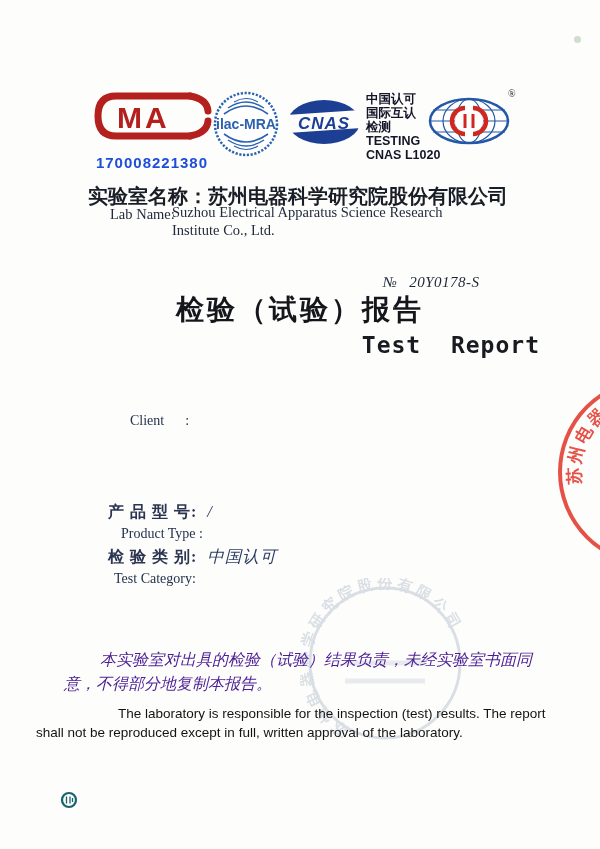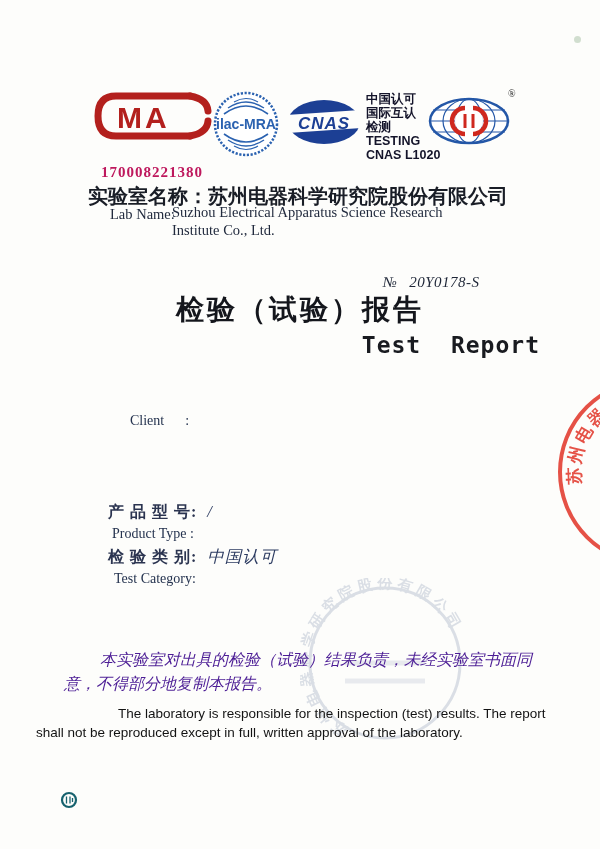--- a/index.html
+++ b/index.html
@@ -2,22 +2,22 @@
 <html><head>
 <meta charset="utf-8">
 <style>
   html,body{margin:0;padding:0;background:#ffffff;}
   #page{position:relative;width:600px;height:849px;background:#fdfdfb;overflow:hidden;
         font-family:"Liberation Serif", serif;color:#1f2633;}
 
   
   .logo{position:absolute;}
   #cma-wrap{left:86px;top:90px;width:132px;text-align:center;}
-  #cma-number{margin-top:18px;font-family:Liberation Serif, serif;font-weight:bold;
-              font-size:15px;letter-spacing:1px;color:#be185d;}
+  #cma-number{margin-top:8px;font-family:Liberation Sans, sans-serif;font-weight:bold;
+              font-size:15px;letter-spacing:1px;color:#1d4ed8;}
   #ilac-wrap{left:212px;top:90px;}
   #cnas-wrap{left:286px;top:98px;}
   #cnas-block{left:366px;top:92px;font-family:"Liberation Sans",sans-serif;
               font-size:12.5px;line-height:14px;font-weight:bold;color:#14142a;}
   #globe-wrap{left:427px;top:97px;}
   #globe-reg{position:absolute;left:508px;top:88px;font-size:10px;color:#222;}
 
   
   .lab-zh{position:absolute;left:88px;top:183px;font-family:"Liberation Sans",sans-serif;
           font-weight:bold;font-size:20px;color:#191d26;white-space:pre;}
@@ -37,21 +37,21 @@
             font-size:23px;letter-spacing:1px;color:#191b20;white-space:pre;}
 
   
   .field{position:absolute;left:108px;}
   .f-zh{font-size:16px;letter-spacing:1px;color:#2b3450;white-space:pre;}
   .f-zh .f-label{font-weight:600;}
   .f-zh .f-value{font-style:italic;color:#2b3a60;margin-left:10px;font-size:16.5px;}
   .f-en{font-size:14px;color:#24324e;margin-top:3px;white-space:pre;}
   #field-0{top:410px;} #field-0 .f-en{margin-left:22px;}
   #field-1{top:456px;} #field-1 .f-en{margin-left:0px;}
-  #field-2{top:502px;} #field-2 .f-en{margin-left:4px;}
+  #field-2{top:502px;} #field-2 .f-en{margin-left:13px;}
   #field-3{top:546px;} #field-3 .f-en{margin-left:6px;}
 
   
   #disclaimer-zh{position:absolute;left:64px;top:648px;width:474px;font-style:italic;
                  font-size:16px;line-height:24px;text-indent:36px;color:#4c1d95;}
   #disclaimer-en{position:absolute;left:36px;top:704px;width:530px;
                  font-family:"Liberation Sans",sans-serif;font-size:13.5px;
                  line-height:19px;text-indent:82px;color:#131313;}
 
   

